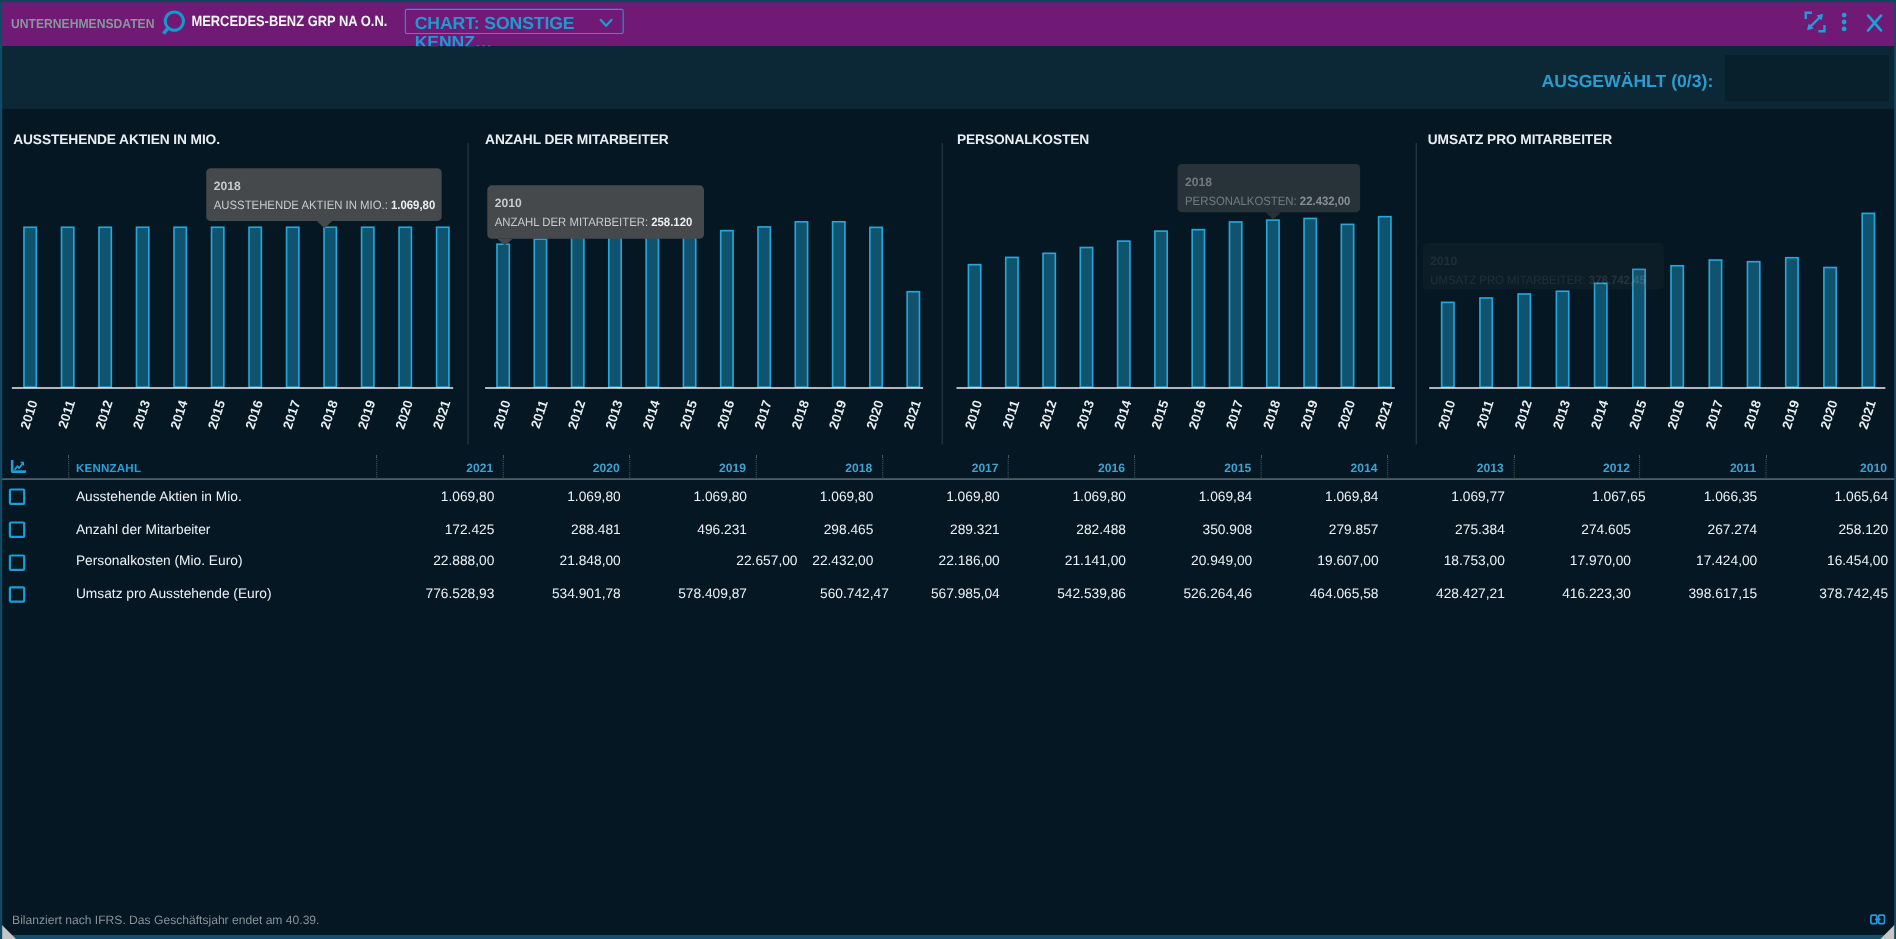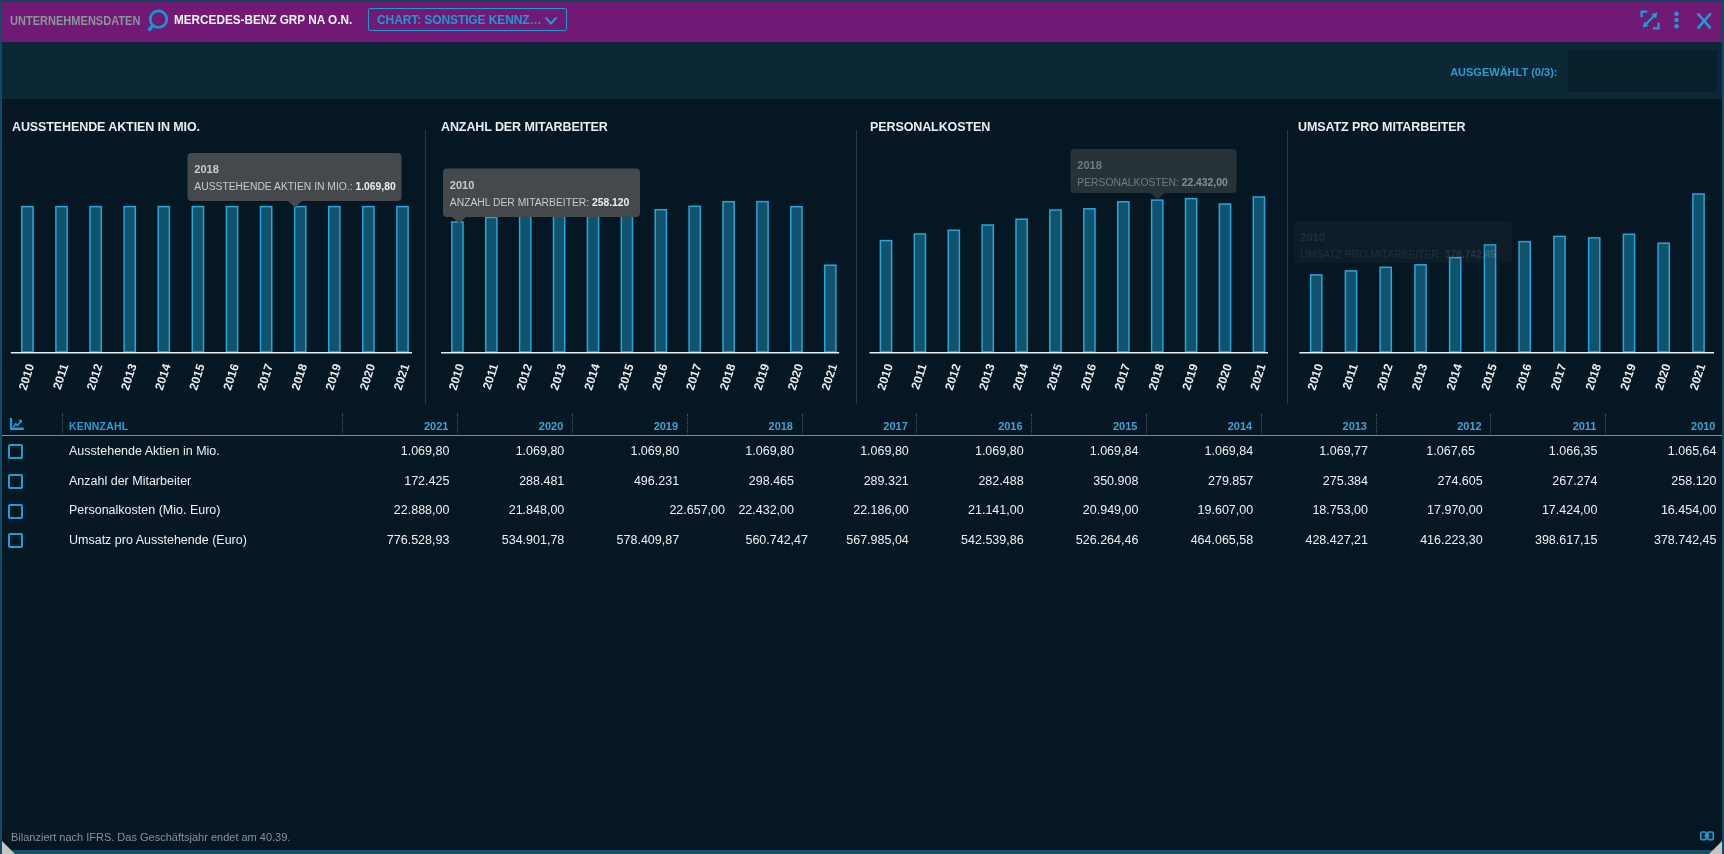--- a/index.html
+++ b/index.html
@@ -1,23 +1,23 @@
 <!DOCTYPE html>
 <html><head><meta charset="utf-8">
 <style>
 * { margin:0; padding:0; box-sizing:border-box; }
 html,body { width:1724px; height:854px; overflow:hidden; }
 body { position:relative; background:#051723; font-family:"Liberation Sans", sans-serif; }
 .topbar { position:absolute; left:0; top:0; width:1724px; height:42px; background:#701a75; }
 .lbl1 { position:absolute; left:10px; top:14px; font-size:12px; font-weight:bold; color:#8a959d; transform:scaleX(0.92); transform-origin:0 0; }
 .comp { position:absolute; left:174px; top:11.5px; font-size:13.5px; font-weight:bold; color:#f2f5f6; transform:scaleX(0.87); transform-origin:0 0; }
 .dd { position:absolute; left:368px; top:8px; width:199px; height:23px; border:1px solid #1b9cd1; border-radius:2px; }
-.dd span { position:absolute; left:8px; top:4px; font-size:12px; font-weight:bold; color:#1b9cd1; letter-spacing:-0.1px; }
+.dd span { position:absolute; left:8px; top:4px; font-size:16px; font-weight:bold; color:#1b9cd1; letter-spacing:-0.1px; }
 .band { position:absolute; left:0; top:42px; width:1724px; height:57px; background:#0c2836; }
-.ausg { position:absolute; top:23.5px; right:166.5px; font-size:11px; font-weight:bold; color:#2b9ccf; }
+.ausg { position:absolute; top:23.5px; right:166.5px; font-size:16px; font-weight:bold; color:#2b9ccf; }
 .selbox { position:absolute; top:8px; right:7px; width:149px; height:42px; background:#081f2c; }
 .chartsvg { position:absolute; left:0; top:99px; }
 .thead { position:absolute; left:0; top:413px; width:1724px; height:22px; }
 .hicon { position:absolute; left:9px; top:5px; }
 .kz { position:absolute; left:69px; top:6.5px; font-size:10.5px; font-weight:bold; color:#25a0d5; letter-spacing:0.2px; }
 .hsep { position:absolute; top:1px; height:20px; width:0; border-left:1px dotted #4a565e; }
 .yh { position:absolute; top:6.5px; font-size:11px; font-weight:bold; color:#3fa3d2; }
 .hline { position:absolute; left:0; top:434.6px; width:1724px; height:1px; background:#7f8b93; }
 .trow { position:absolute; left:0; width:1724px; height:29.7px; }
 .cb { position:absolute; left:8px; top:7.4px; width:15px; height:15px; border:2px solid #1b9fd6; border-radius:2px; }
@@ -255,21 +255,21 @@
     <span class="rl">Ausstehende Aktien in Mio.</span>
     <span class="rv" style="right:1274.6px">1.069,80</span>
     <span class="rv" style="right:1159.7px">1.069,80</span>
     <span class="rv" style="right:1044.9px">1.069,80</span>
     <span class="rv" style="right:930.0px">1.069,80</span>
     <span class="rv" style="right:815.2px">1.069,80</span>
     <span class="rv" style="right:700.4px">1.069,80</span>
     <span class="rv" style="right:585.6px">1.069,84</span>
     <span class="rv" style="right:470.8px">1.069,84</span>
     <span class="rv" style="right:356.0px">1.069,77</span>
-    <span class="rv" style="right:249px">1.067,65</span>
+    <span class="rv" style="right:228px">1.067,65</span>
     <span class="rv" style="right:126.5px">1.066,35</span>
     <span class="rv" style="right:7.5px">1.065,64</span>
   </div>
 <div class="trow" style="top:466.7px">
     <span class="cb"></span>
     <span class="rl">Anzahl der Mitarbeiter</span>
     <span class="rv" style="right:1274.6px">172.425</span>
     <span class="rv" style="right:1159.7px">288.481</span>
     <span class="rv" style="right:1044.9px">496.231</span>
     <span class="rv" style="right:930.0px">298.465</span>

